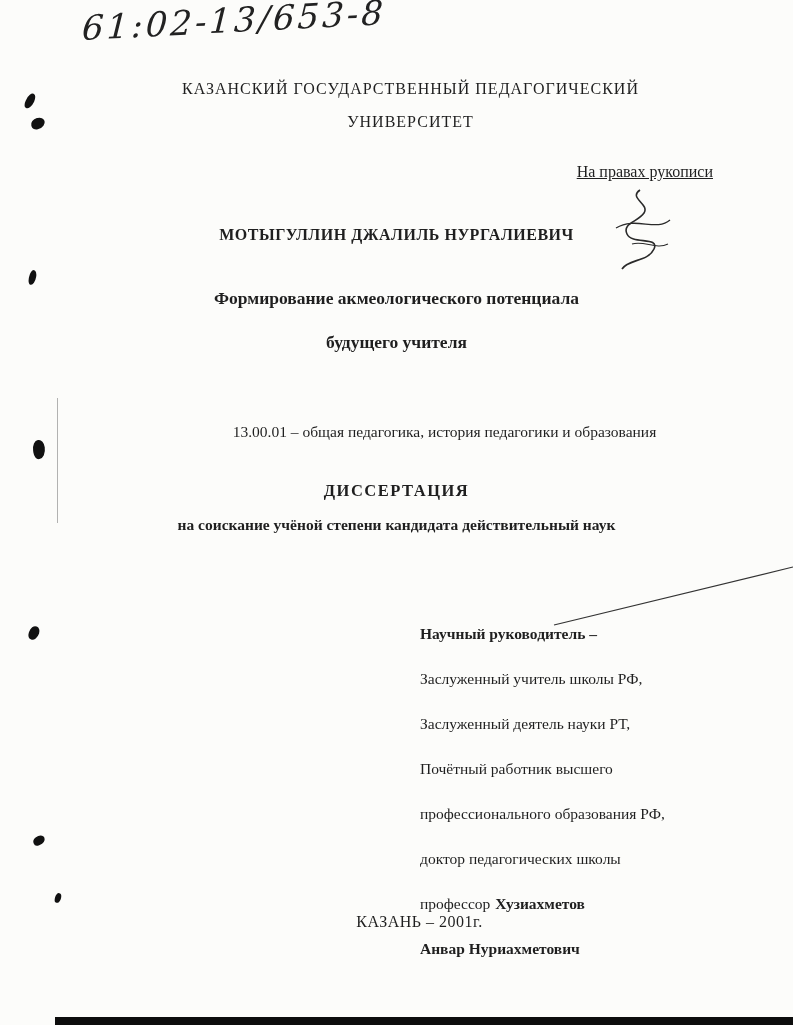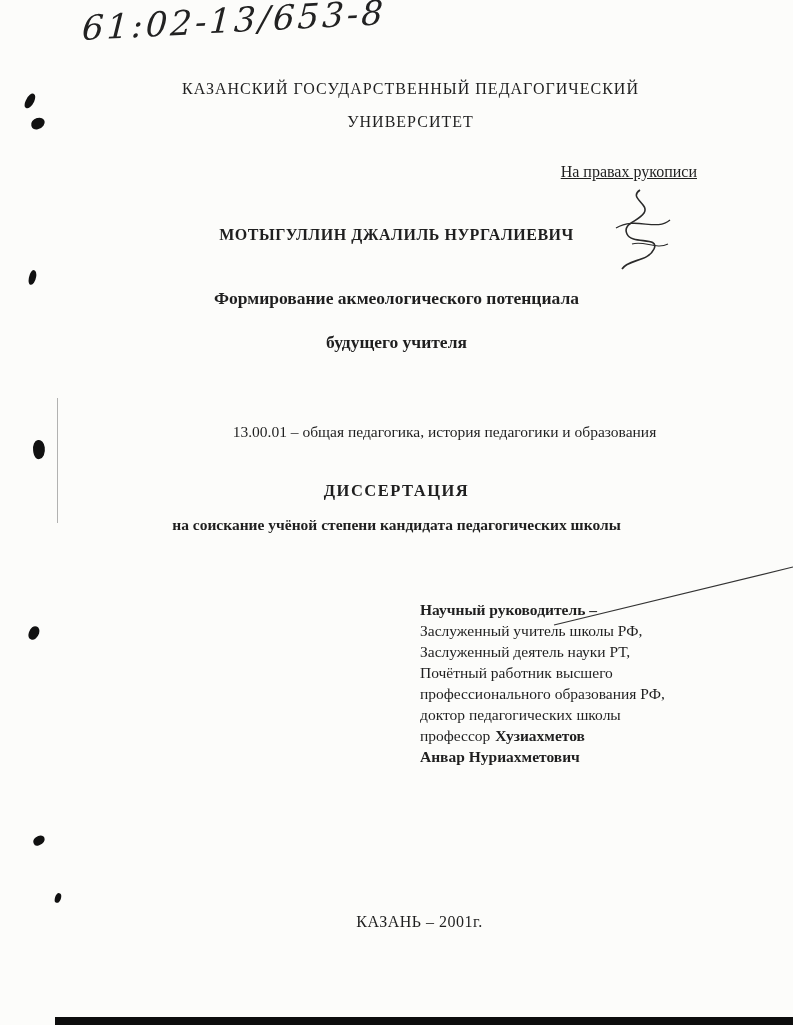--- a/index.html
+++ b/index.html
@@ -34,21 +34,21 @@
     text-align: center;
     white-space: nowrap;
   }
 
   .univ1 { top: 80px;  font-size: 16px; letter-spacing: 1px; padding-left: 14px; }
   .univ2 { top: 113px; font-size: 16px; letter-spacing: 1px; padding-left: 14px; }
 
   .manuscript {
     position: absolute;
     top: 163px;
-    right: 96px;
+    right: 80px;
     font-size: 16px;
     text-decoration: underline;
     white-space: nowrap;
   }
 
   .author {
     top: 226px;
     font-size: 16px;
     font-weight: bold;
     letter-spacing: 0.5px;
@@ -73,21 +73,21 @@
     font-weight: bold;
   }
 
   .supervisor {
     position: absolute;
     left: 420px;
     top: 599px;
     font-size: 15.5px;
     line-height: 21px;
   }
-  .supervisor .line { white-space: nowrap; }
+  .supervisor .line { white-space: nowrap; margin-top: 24px; }
   .supervisor .bold { font-weight: bold; }
   .supervisor .name-bold { font-weight: bold; margin-left: 0.32em; text-align: center; }
 
   .footer { top: 913px; font-size: 16px; letter-spacing: 0.5px; padding-left: 23px; }
 
   .signature {
     position: absolute;
     left: 598px;
     top: 186px;
   }
@@ -150,21 +150,21 @@
 
   <div class="center-line author">МОТЫГУЛЛИН ДЖАЛИЛЬ НУРГАЛИЕВИЧ</div>
 
   <div class="center-line title1">Формирование акмеологического потенциала</div>
   <div class="center-line title2">будущего учителя</div>
 
   <div class="center-line specialty">13.00.01 – общая педагогика, история педагогики и образования</div>
 
   <div class="center-line doctype">ДИССЕРТАЦИЯ</div>
 
-  <div class="center-line degree">на соискание учёной степени кандидата педагогических школы</div>
+  <div class="center-line degree">на соискание учёной степени кандидата действительный наук</div>
 
   <svg class="pen-line" width="253" height="70" viewBox="0 0 253 70">
     <path d="M253,2 L14,60" fill="none" stroke="#333" stroke-width="1.2"></path>
   </svg>
 
   <div class="supervisor">
     <div class="line bold">Научный руководитель –</div>
     <div class="line">Заслуженный учитель школы РФ,</div>
     <div class="line">Заслуженный деятель науки РТ,</div>
     <div class="line">Почётный работник высшего</div>

